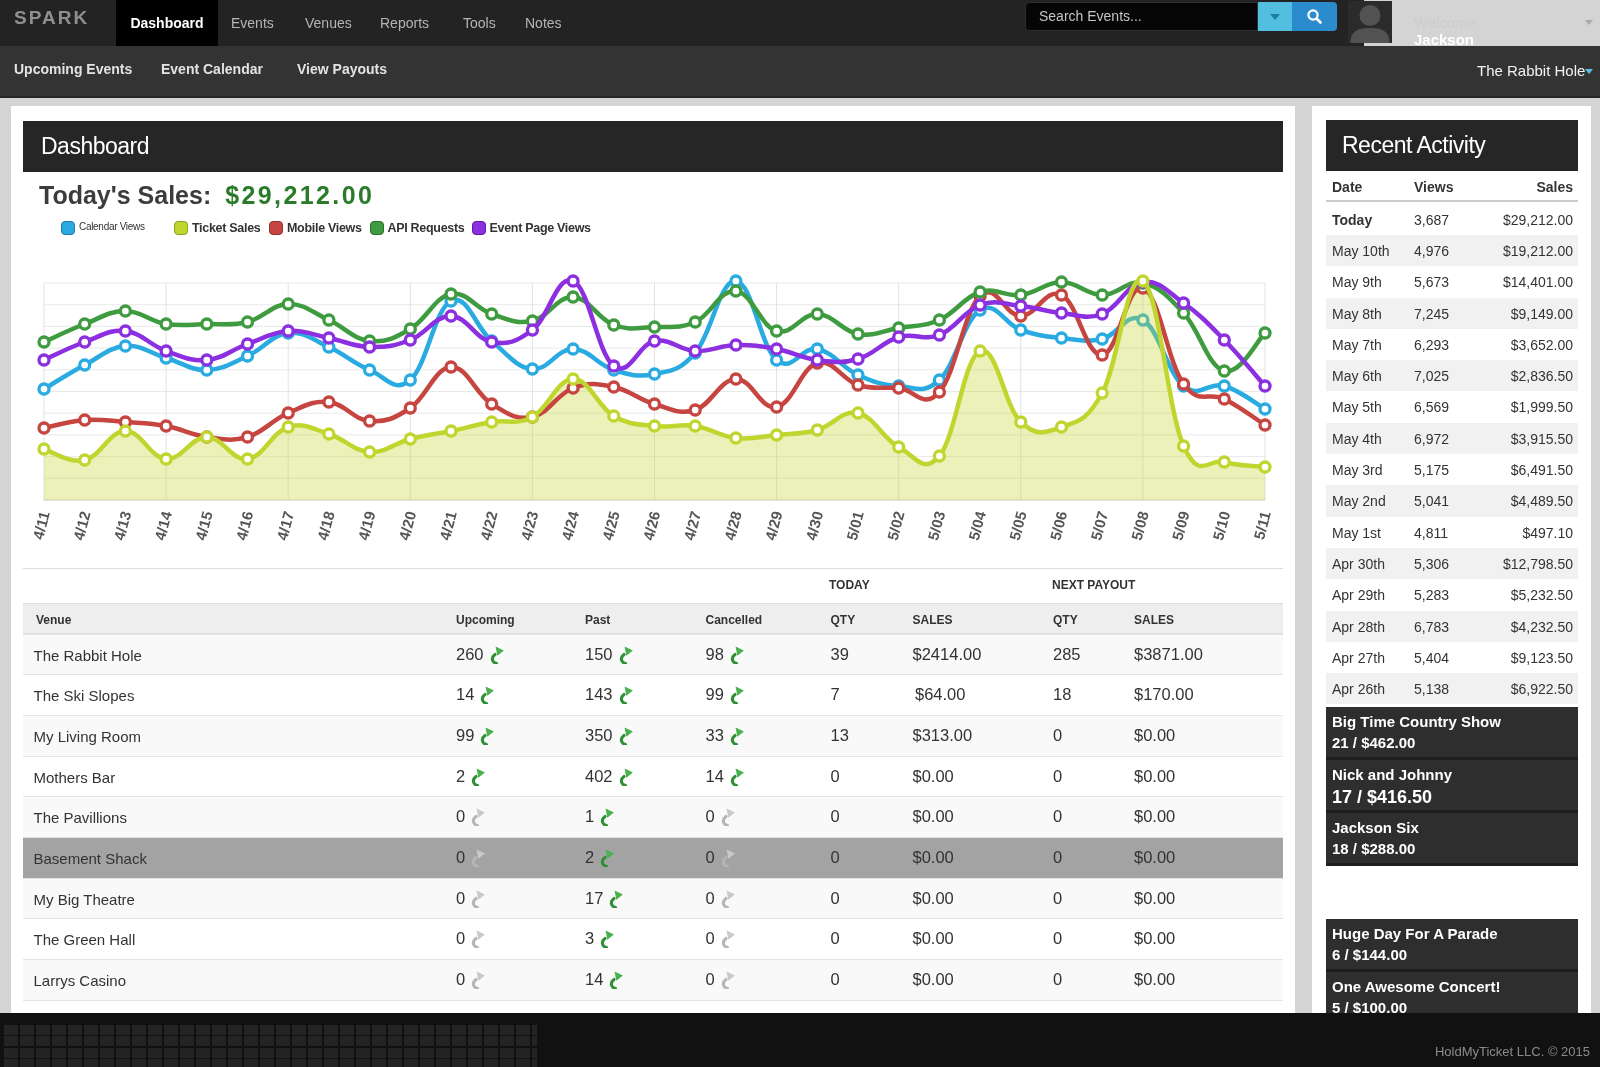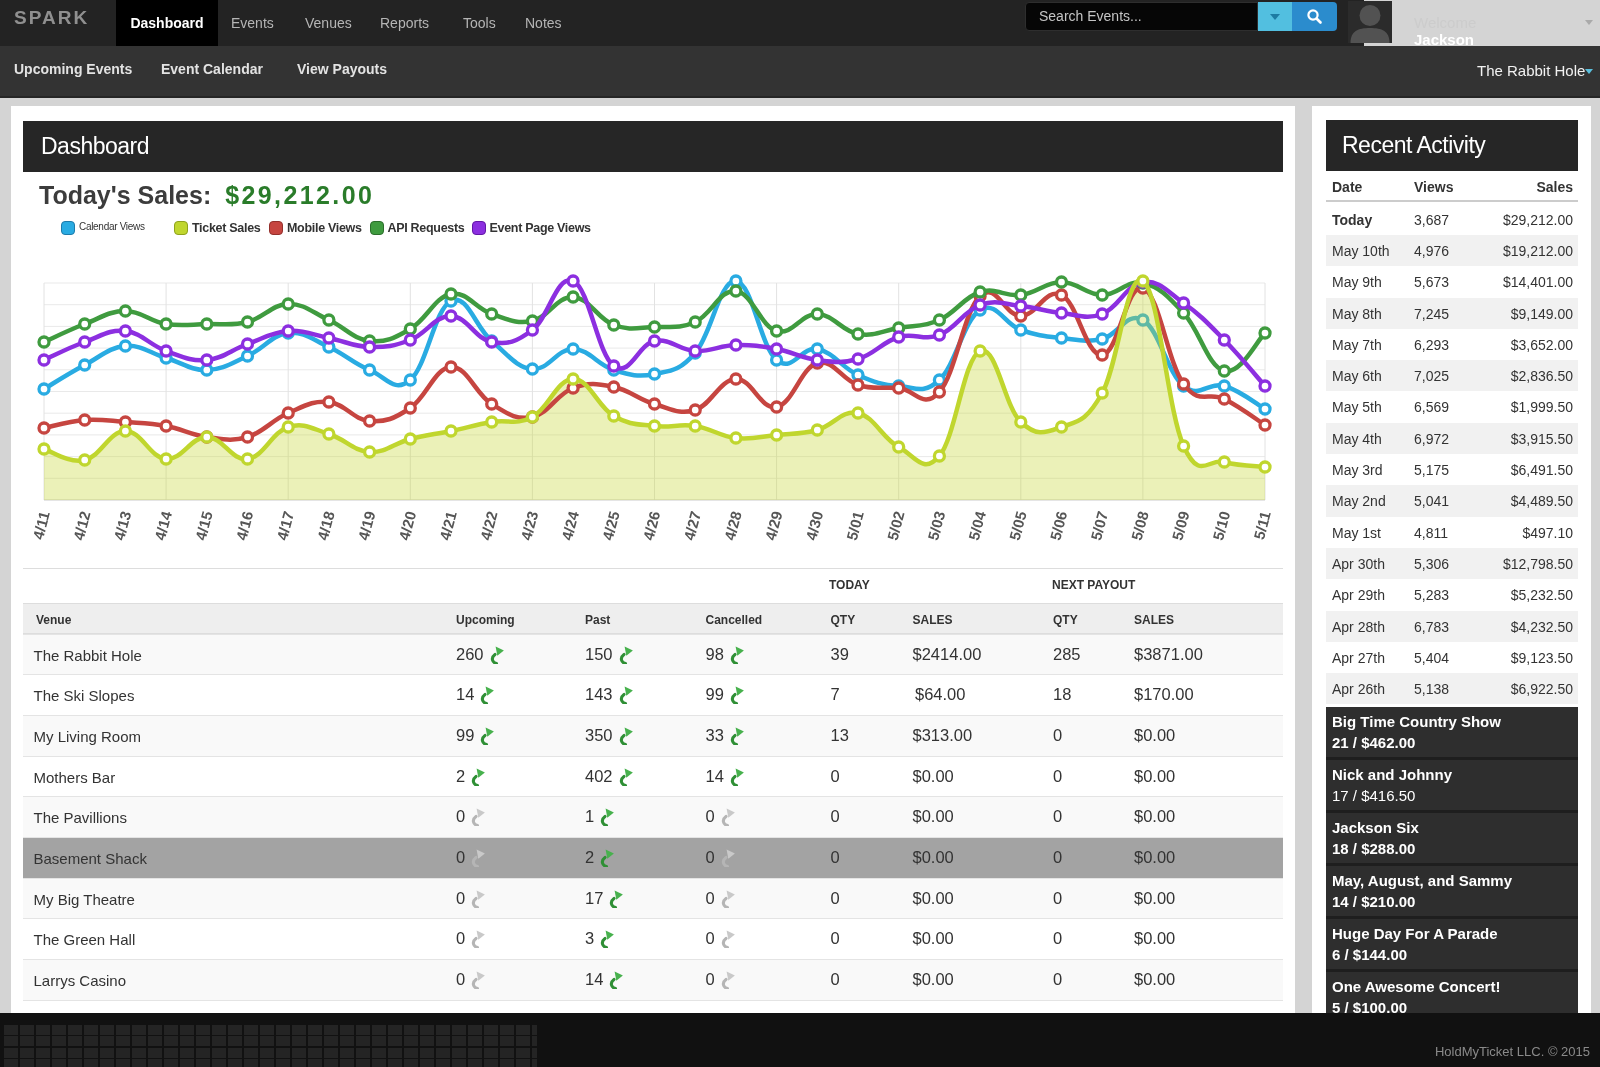--- a/index.html
+++ b/index.html
@@ -552,29 +552,25 @@
       <span style="left:6px;font-weight:normal">Apr 26th</span>
       <span style="left:88px">5,138</span>
       <span style="right:5px;left:auto;text-align:left">$6,922.50</span>
     </div>
   <div style="position:absolute;left:14px;top:601px;width:252px;height:53px;background:#2e2e2e;border-bottom:3px solid #1e1e1e">
       <div style="position:absolute;left:6px;top:6px;font-size:15px;font-weight:bold;color:#fff">Big Time Country Show</div>
       <div style="position:absolute;left:6px;top:27px;font-size:15px;font-weight:bold;color:#fff">21 / $462.00</div>
     </div>
     <div style="position:absolute;left:14px;top:654px;width:252px;height:53px;background:#2e2e2e;border-bottom:3px solid #1e1e1e">
       <div style="position:absolute;left:6px;top:6px;font-size:15px;font-weight:bold;color:#fff">Nick and Johnny</div>
-      <div style="position:absolute;left:6px;top:27px;font-size:15px;font-weight:normal;color:#fff">17 / $416.50</div>
+      <div style="position:absolute;left:6px;top:27px;font-size:18px;font-weight:bold;color:#fff">17 / $416.50</div>
     </div>
     <div style="position:absolute;left:14px;top:707px;width:252px;height:53px;background:#2e2e2e;border-bottom:3px solid #1e1e1e">
       <div style="position:absolute;left:6px;top:6px;font-size:15px;font-weight:bold;color:#fff">Jackson Six</div>
       <div style="position:absolute;left:6px;top:27px;font-size:15px;font-weight:bold;color:#fff">18 / $288.00</div>
-    </div>
-    <div style="position:absolute;left:14px;top:760px;width:252px;height:53px;background:#2e2e2e;border-bottom:3px solid #1e1e1e">
-      <div style="position:absolute;left:6px;top:6px;font-size:15px;font-weight:bold;color:#fff">May, August, and Sammy</div>
-      <div style="position:absolute;left:6px;top:27px;font-size:15px;font-weight:bold;color:#fff">14 / $210.00</div>
     </div>
     <div style="position:absolute;left:14px;top:813px;width:252px;height:53px;background:#2e2e2e;border-bottom:3px solid #1e1e1e">
       <div style="position:absolute;left:6px;top:6px;font-size:15px;font-weight:bold;color:#fff">Huge Day For A Parade</div>
       <div style="position:absolute;left:6px;top:27px;font-size:15px;font-weight:bold;color:#fff">6 / $144.00</div>
     </div>
     <div style="position:absolute;left:14px;top:866px;width:252px;height:53px;background:#2e2e2e;border-bottom:3px solid #1e1e1e">
       <div style="position:absolute;left:6px;top:6px;font-size:15px;font-weight:bold;color:#fff">One Awesome Concert!</div>
       <div style="position:absolute;left:6px;top:27px;font-size:15px;font-weight:bold;color:#fff">5 / $100.00</div>
     </div>
 </div>

